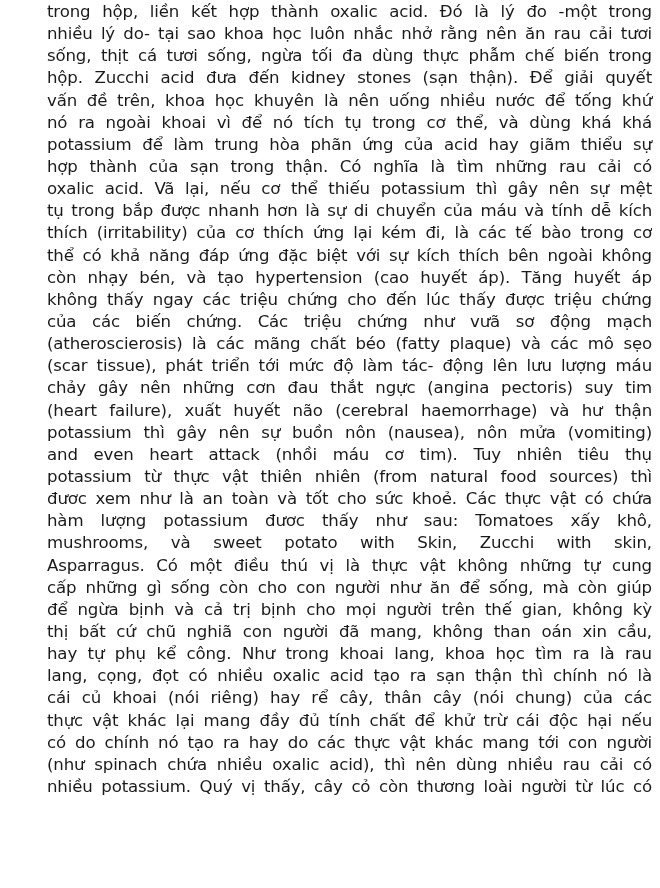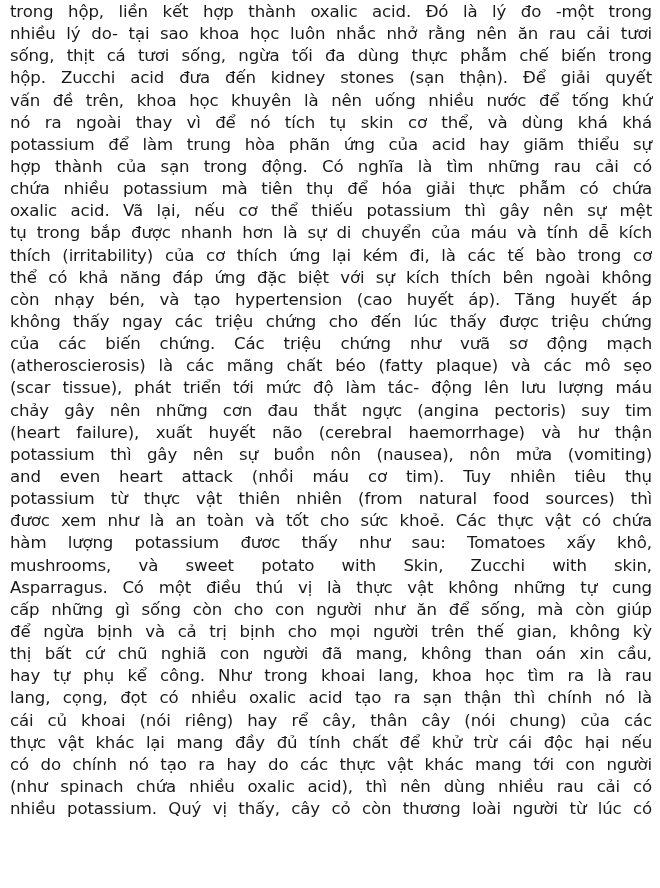--- a/index.html
+++ b/index.html
@@ -16,37 +16,37 @@
   }
   .line {
     display: block;
     height: 22.15px;
     line-height: 22.15px;
     white-space: nowrap;
     text-align: justify;
     text-align-last: justify;
     letter-spacing: -0.15px;
     word-spacing: 0px;
+    margin-left: 37px;
   }
   .line.last { text-align-last: justify; }
 </style>
 </head>
 <body>
 
 <div class="page">
   <div class="body-text">
     <span class="line">trong hộp, liền kết hợp thành oxalic acid. Đó là lý đo -một trong</span>
     <span class="line">nhiều lý do- tại sao khoa học luôn nhắc nhở rằng nên ăn rau cải tươi</span>
     <span class="line">sống, thịt cá tươi sống, ngừa tối đa dùng thực phẫm chế biến trong</span>
     <span class="line">hộp. Zucchi acid đưa đến kidney stones (sạn thận). Để giải quyết</span>
     <span class="line">vấn đề trên, khoa học khuyên là nên uống nhiều nước để tống khứ</span>
-    <span class="line">nó ra ngoài thay vì để nó tích tụ skin cơ thể, và dùng khá khá</span>
+    <span class="line">nó ra ngoài khoai vì để nó tích tụ trong cơ thể, và dùng khá khá</span>
     <span class="line">potassium để làm trung hòa phãn ứng của acid hay giãm thiểu sự</span>
-    <span class="line">hợp thành của sạn trong động. Có nghĩa là tìm những rau cải có</span>
-    <span class="line">chứa nhiều potassium mà tiên thụ để hóa giải thực phẫm có chứa</span>
+    <span class="line">hợp thành của sạn trong thận. Có nghĩa là tìm những rau cải có</span>
     <span class="line">oxalic acid. Vã lại, nếu cơ thể thiếu potassium thì gây nên sự mệt</span>
     <span class="line">tụ trong bắp được nhanh hơn là sự di chuyển của máu và tính dễ kích</span>
     <span class="line">thích (irritability) của cơ thích ứng lại kém đi, là các tế bào trong cơ</span>
     <span class="line">thể có khả năng đáp ứng đặc biệt với sự kích thích bên ngoài không</span>
     <span class="line">còn nhạy bén, và tạo hypertension (cao huyết áp). Tăng huyết áp</span>
     <span class="line">không thấy ngay các triệu chứng cho đến lúc thấy được triệu chứng</span>
     <span class="line">của các biến chứng. Các triệu chứng như vưã sơ động mạch</span>
     <span class="line">(atheroscierosis) là các mãng chất béo (fatty plaque) và các mô sẹo</span>
     <span class="line">(scar tissue), phát triển tới mức độ làm tác- động lên lưu lượng máu</span>
     <span class="line">chảy gây nên những cơn đau thắt ngực (angina pectoris) suy tim</span>

